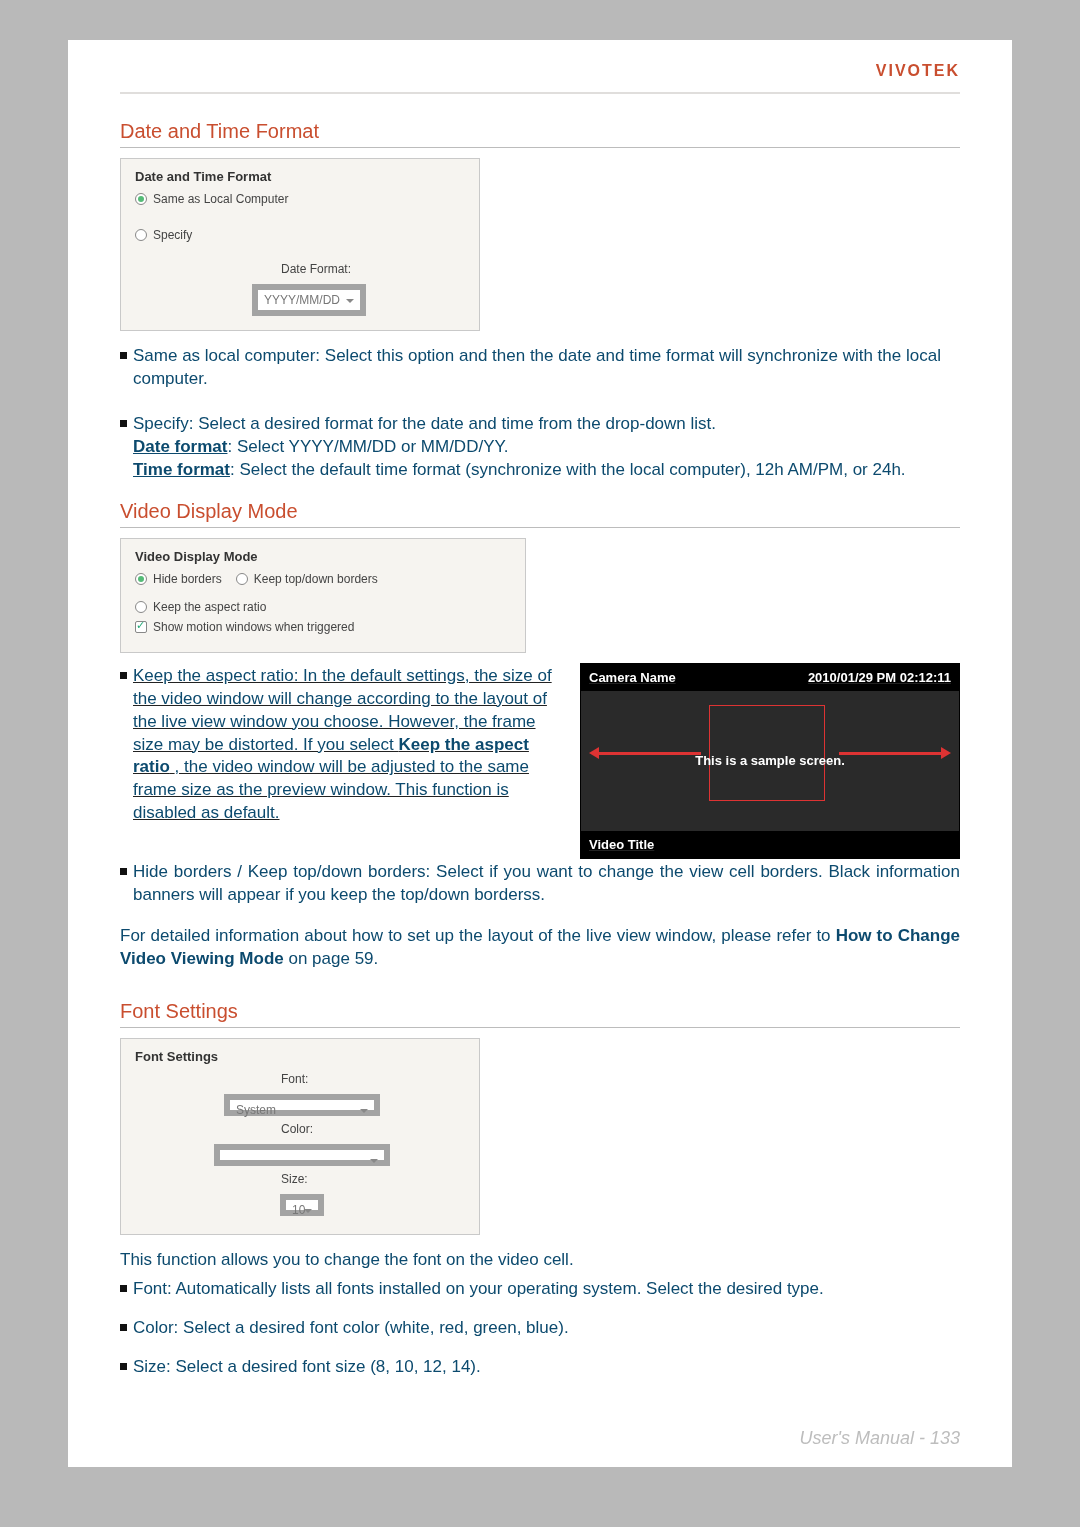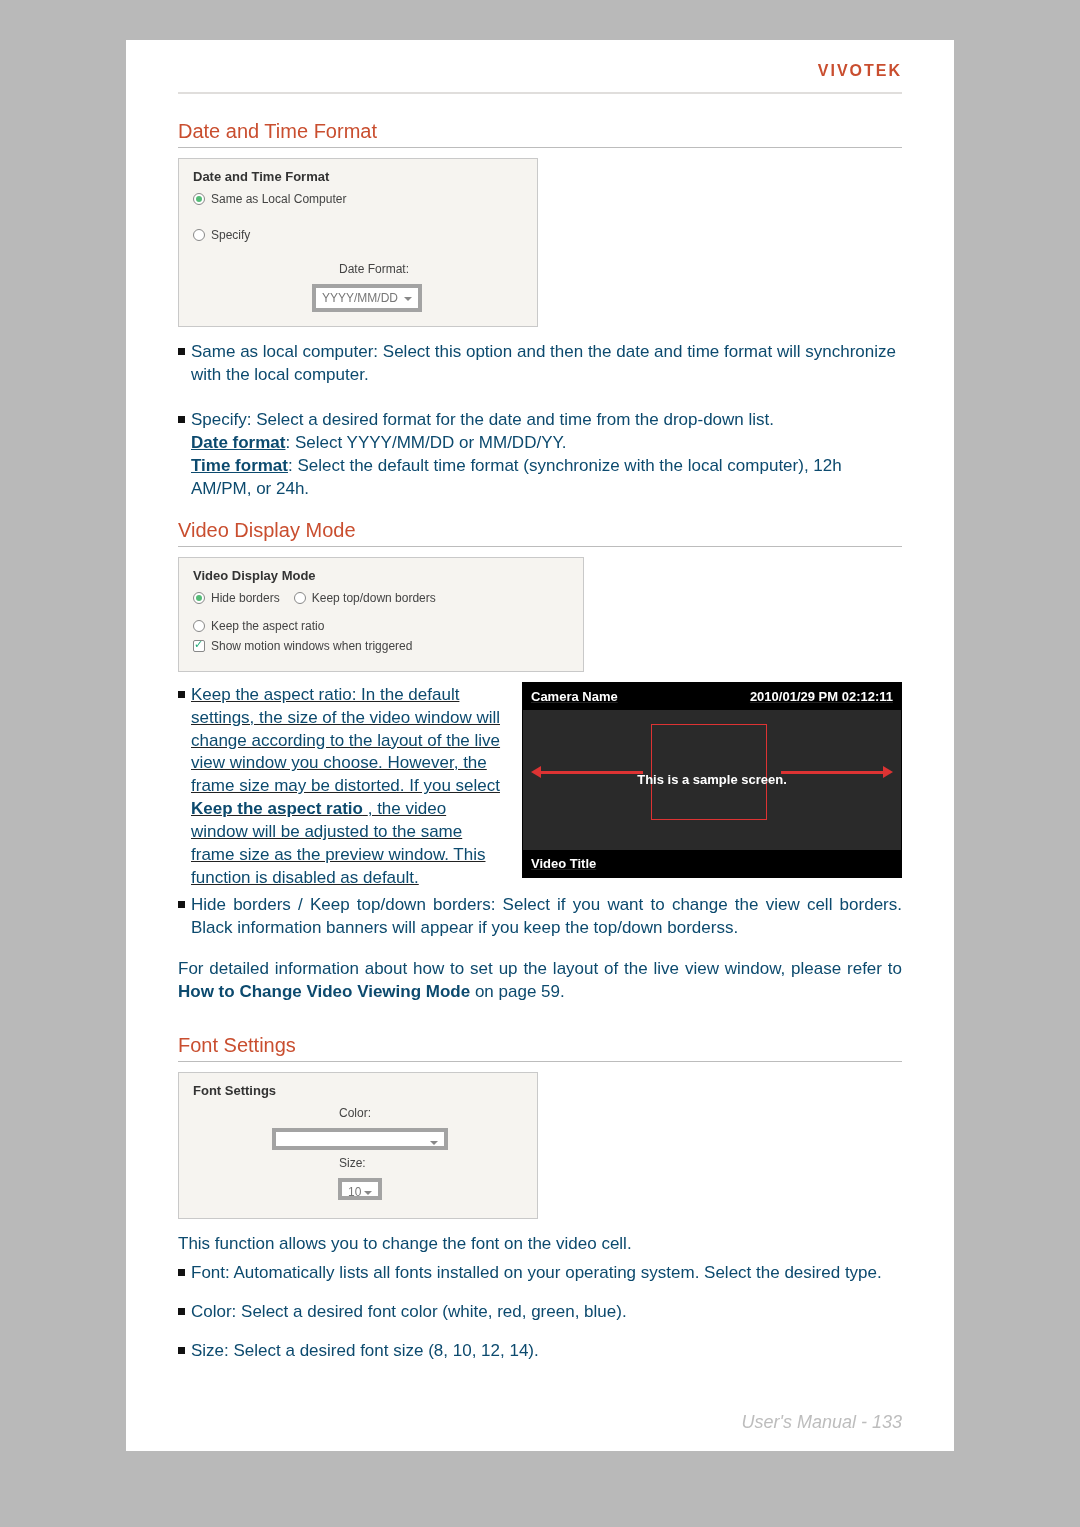--- a/index.html
+++ b/index.html
@@ -1,19 +1,19 @@
 <!DOCTYPE html>
 <html><head>
 <meta charset="utf-8">
 <style>
   * { box-sizing: border-box; margin: 0; padding: 0; }
   html, body { background: #b9b9b9; }
   .page-wrap { width: 1080px; margin: 0 auto; background: #b9b9b9; padding: 40px 0 90px; }
   .page {
-    width: 828px; margin: 0 auto; background: #fff;
+    width: 944px; margin: 0 auto; background: #fff;
     padding: 22px 52px 70px 52px;
     font-family: Arial, Helvetica, sans-serif;
     color: #222; position: relative;
   }
   .brand {
     color: #c94e2f; font-weight: bold; letter-spacing: 2px;
     text-align: right; font-size: 16px; padding-bottom: 12px;
   }
   .hr { height: 2px; background: #e0dedc; margin-bottom: 26px; }
   .section-title {
@@ -32,21 +32,21 @@
     width: 12px; height: 12px; border: 1px solid #888; border-radius: 50%; background: #fff; position: relative;
   }
   .radio-row .rb.checked::after {
     content: ""; position: absolute; left: 2px; top: 2px; width: 6px; height: 6px; border-radius: 50%; background: #5b7; }
   .check-row .cb { border-radius: 2px; }
   .check-row .cb.checked::after {
     content: "✓"; position: absolute; left: 0; top: -3px; font-size: 11px; color: #2a7; }
   .field-row { display: flex; align-items: center; gap: 8px; margin: 6px 0 0 18px; flex-direction: column; }
   .field-row .lbl { width: 84px; text-align: right; }
   .dropdown {
-    flex: 1; border: 4px solid #a3a3a3; background: #fff; height: 22px; line-height: 20px;
+    flex: 1; border: 6px solid #a3a3a3; background: #fff; height: 22px; line-height: 20px;
     padding: 0 20px 0 6px; color: #777; position: relative; font-size: 12px;
   }
   .dropdown::after {
     content: ""; position: absolute; right: 6px; top: 9px;
     border-left: 4px solid transparent; border-right: 4px solid transparent; border-top: 4px solid #888;
   }
   .dropdown.small { width: 44px; flex: none; }
   .dropdown.med { width: 156px; flex: none; }
   .dropdown.color { width: 176px; flex: none; background: #fff; }
   
@@ -199,20 +199,24 @@
         <span class="inline-b">How to Change Video Viewing Mode</span>
         <span> on page 59.</span>
       </p>
     </div>
 
     <div style="height:18px"></div>
     <div class="section-title">Font Settings</div>
     <div class="panel fs">
       <div class="panel-title">Font Settings</div>
       <div class="field-row">
+        <span class="lbl">Font:</span>
+        <div class="dropdown med">System</div>
+      </div>
+      <div class="field-row">
         <span class="lbl">Color:</span>
         <div class="dropdown color"></div>
       </div>
       <div class="field-row">
         <span class="lbl">Size:</span>
         <div class="dropdown small">10</div>
       </div>
     </div>
 
     <div class="body">

